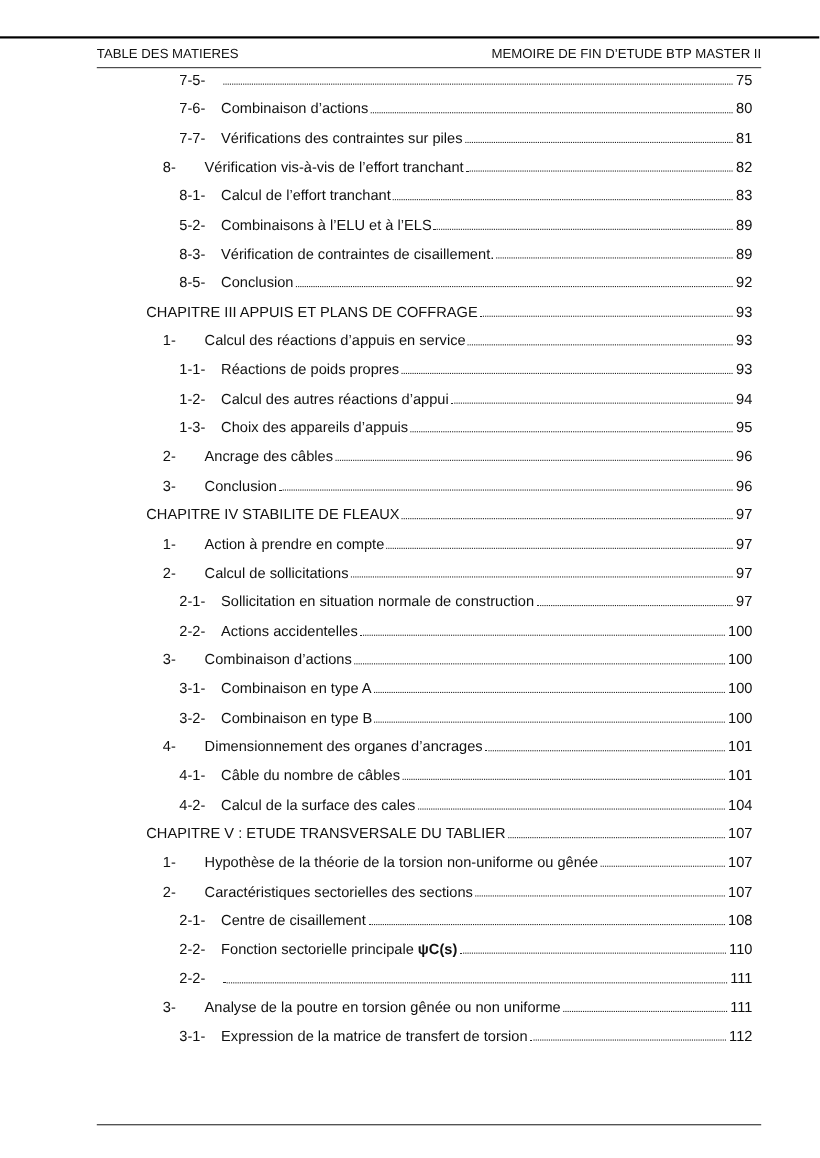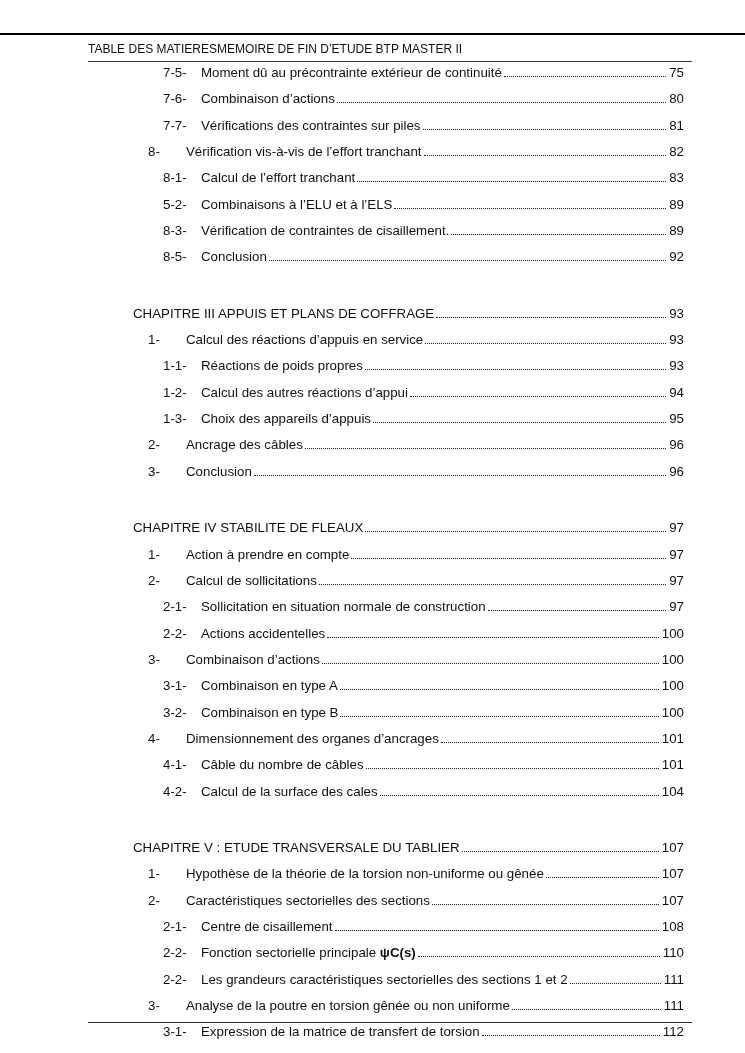--- a/index.html
+++ b/index.html
@@ -18,20 +18,21 @@
     left: 0;
     width: 745px;
     border-top: 2px solid #000;
   }
   .page-header {
     position: absolute;
     top: 42px;
     left: 88px;
     width: 604px;
     display: flex;
+    justify-content: space-between;
     align-items: baseline;
     font-size: 12px;
     line-height: 14px;
     padding-bottom: 5px;
     border-bottom: 1px solid #3a3a3a;
     white-space: nowrap;
   }
   .toc {
     position: absolute;
     top: 60px;
@@ -40,21 +41,21 @@
   }
   .toc-entry {
     display: flex;
     align-items: baseline;
     height: 26.35px;
     line-height: 26.35px;
     font-size: 13.3px;
     white-space: nowrap;
     overflow: hidden;
   }
-  .toc-entry.lvl0 { padding-left: 45px; margin-top: 30px; }
+  .toc-entry.lvl0 { padding-left: 45px; }
   .toc-entry.lvl1 { padding-left: 60px; }
   .toc-entry.lvl2 { padding-left: 75px; justify-content: space-between; }
   .toc-num { flex: 0 0 38px; width: 38px; }
   .toc-title { flex: 0 0 auto; }
   .toc-title b { font-weight: bold; }
   .toc-dots {
     flex: 1 1 auto;
     min-width: 8px;
     margin: 0 3px 0 2px;
     border-bottom: 1.5px dotted #222;
@@ -80,21 +81,20 @@
   <div class="top-rule"></div>
 
   <div class="page-header">
     <span>TABLE DES MATIERES</span>
     <span>MEMOIRE DE FIN D’ETUDE BTP MASTER II</span>
   </div>
 
   <div class="toc">
       <div class="toc-entry lvl2">
         <span class="toc-num">7-5-</span>
-        <span class="toc-title">Moment dû au précontrainte extérieur de continuité</span>
         <span class="toc-dots"></span>
         <span class="toc-page">75</span>
       </div>
       <div class="toc-entry lvl2">
         <span class="toc-num">7-6-</span>
         <span class="toc-title">Combinaison d’actions</span>
         <span class="toc-dots"></span>
         <span class="toc-page">80</span>
       </div>
       <div class="toc-entry lvl2">
@@ -263,21 +263,20 @@
         <span class="toc-page">108</span>
       </div>
       <div class="toc-entry lvl2">
         <span class="toc-num">2-2-</span>
         <span class="toc-title">Fonction sectorielle principale <b>ψC(s)</b></span>
         <span class="toc-dots"></span>
         <span class="toc-page">110</span>
       </div>
       <div class="toc-entry lvl2">
         <span class="toc-num">2-2-</span>
-        <span class="toc-title">Les grandeurs caractéristiques sectorielles des sections 1 et 2</span>
         <span class="toc-dots"></span>
         <span class="toc-page">111</span>
       </div>
       <div class="toc-entry lvl1">
         <span class="toc-num">3-</span>
         <span class="toc-title">Analyse de la poutre en torsion gênée ou non uniforme</span>
         <span class="toc-dots"></span>
         <span class="toc-page">111</span>
       </div>
       <div class="toc-entry lvl2">

